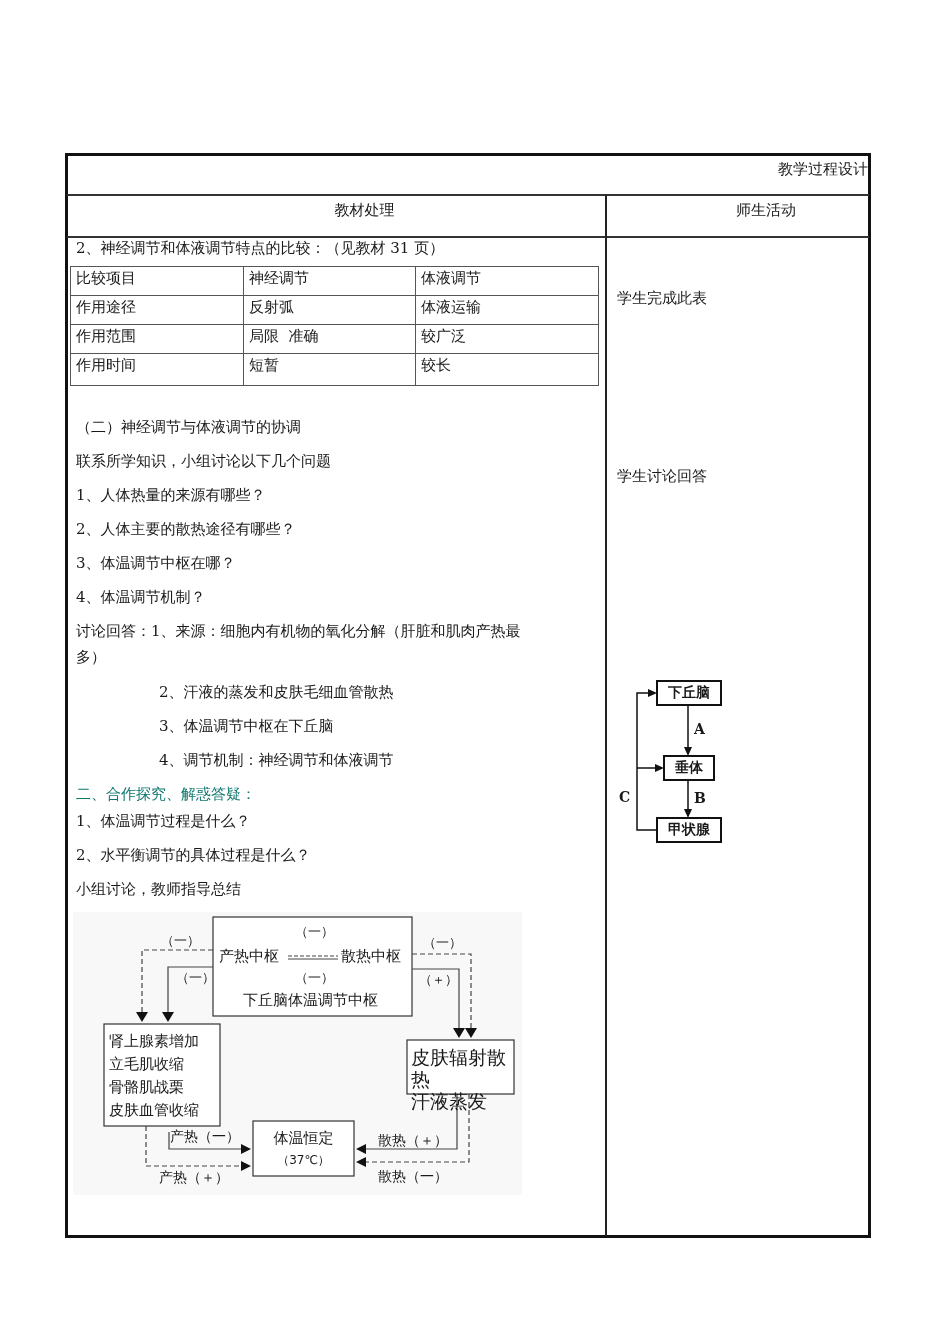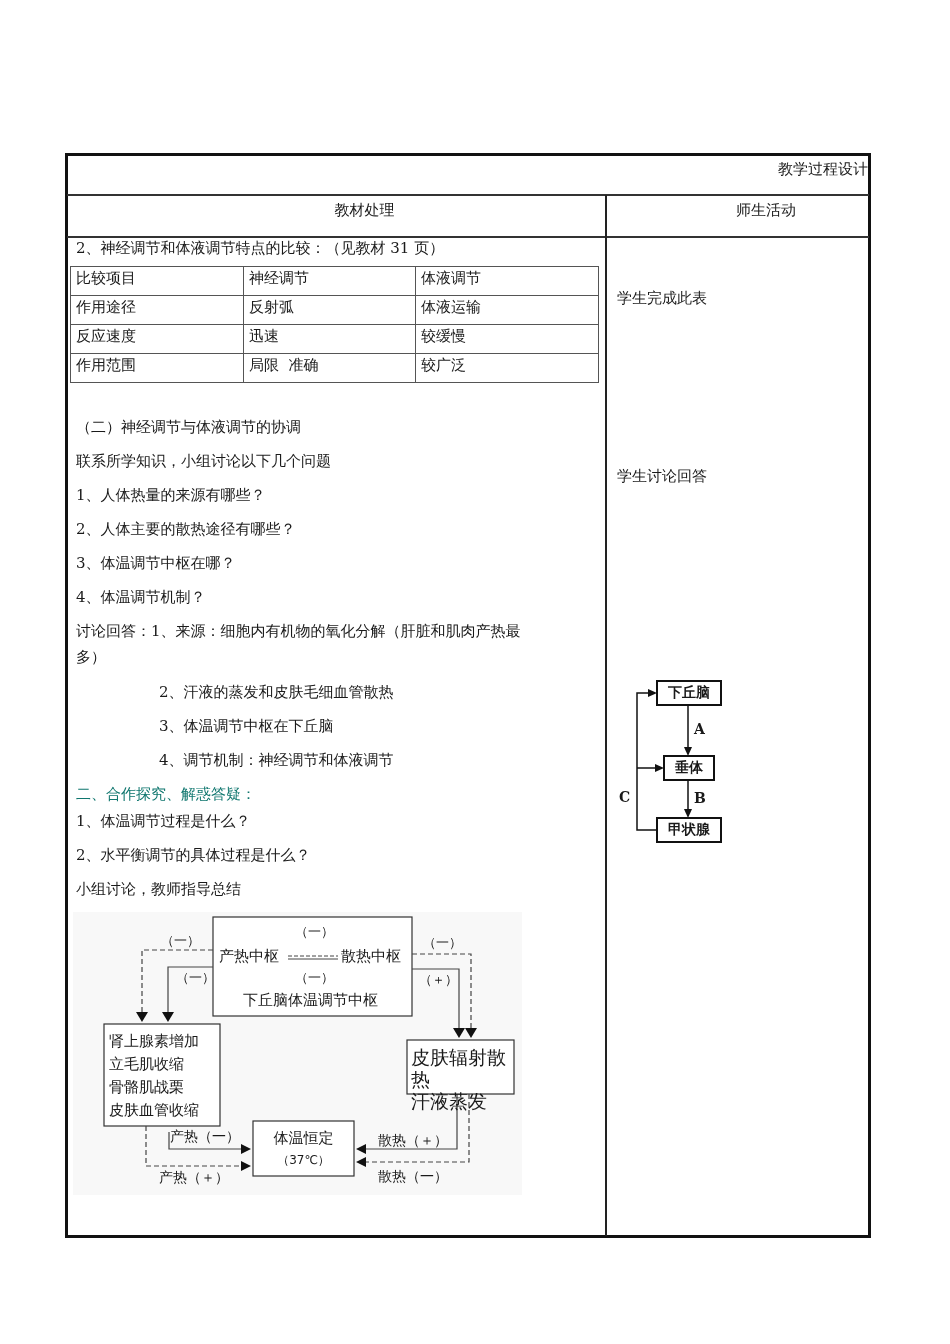--- a/index.html
+++ b/index.html
@@ -45,28 +45,28 @@
     <td class="c0">比较项目</td>
     <td class="c1">神经调节</td>
     <td class="c2">体液调节</td>
   </tr>
   <tr>
     <td class="c0">作用途径</td>
     <td class="c1">反射弧</td>
     <td class="c2">体液运输</td>
   </tr>
   <tr>
-    <td class="c0">反应速度</td>
-    <td class="c1">迅速</td>
-    <td class="c2">较缓慢</td>
-  </tr>
-  <tr>
     <td class="c0">作用范围</td>
     <td class="c1" style="white-space:pre;">局限  准确</td>
     <td class="c2">较广泛</td>
+  </tr>
+  <tr>
+    <td class="c0" style="height:32px;">作用时间</td>
+    <td class="c1" style="height:32px;">短暂</td>
+    <td class="c2" style="height:32px;">较长</td>
   </tr>
 </tbody>
   </table>
 
 <div class="txt" style="left:76px; top:417px;">（二）神经调节与体液调节的协调</div>
 <div class="txt" style="left:76px; top:451px;">联系所学知识，小组讨论以下几个问题</div>
 <div class="txt" style="left:76px; top:485px;">1、人体热量的来源有哪些？</div>
 <div class="txt" style="left:76px; top:519px;">2、人体主要的散热途径有哪些？</div>
 <div class="txt" style="left:76px; top:553px;">3、体温调节中枢在哪？</div>
 <div class="txt" style="left:76px; top:587px;">4、体温调节机制？</div>

